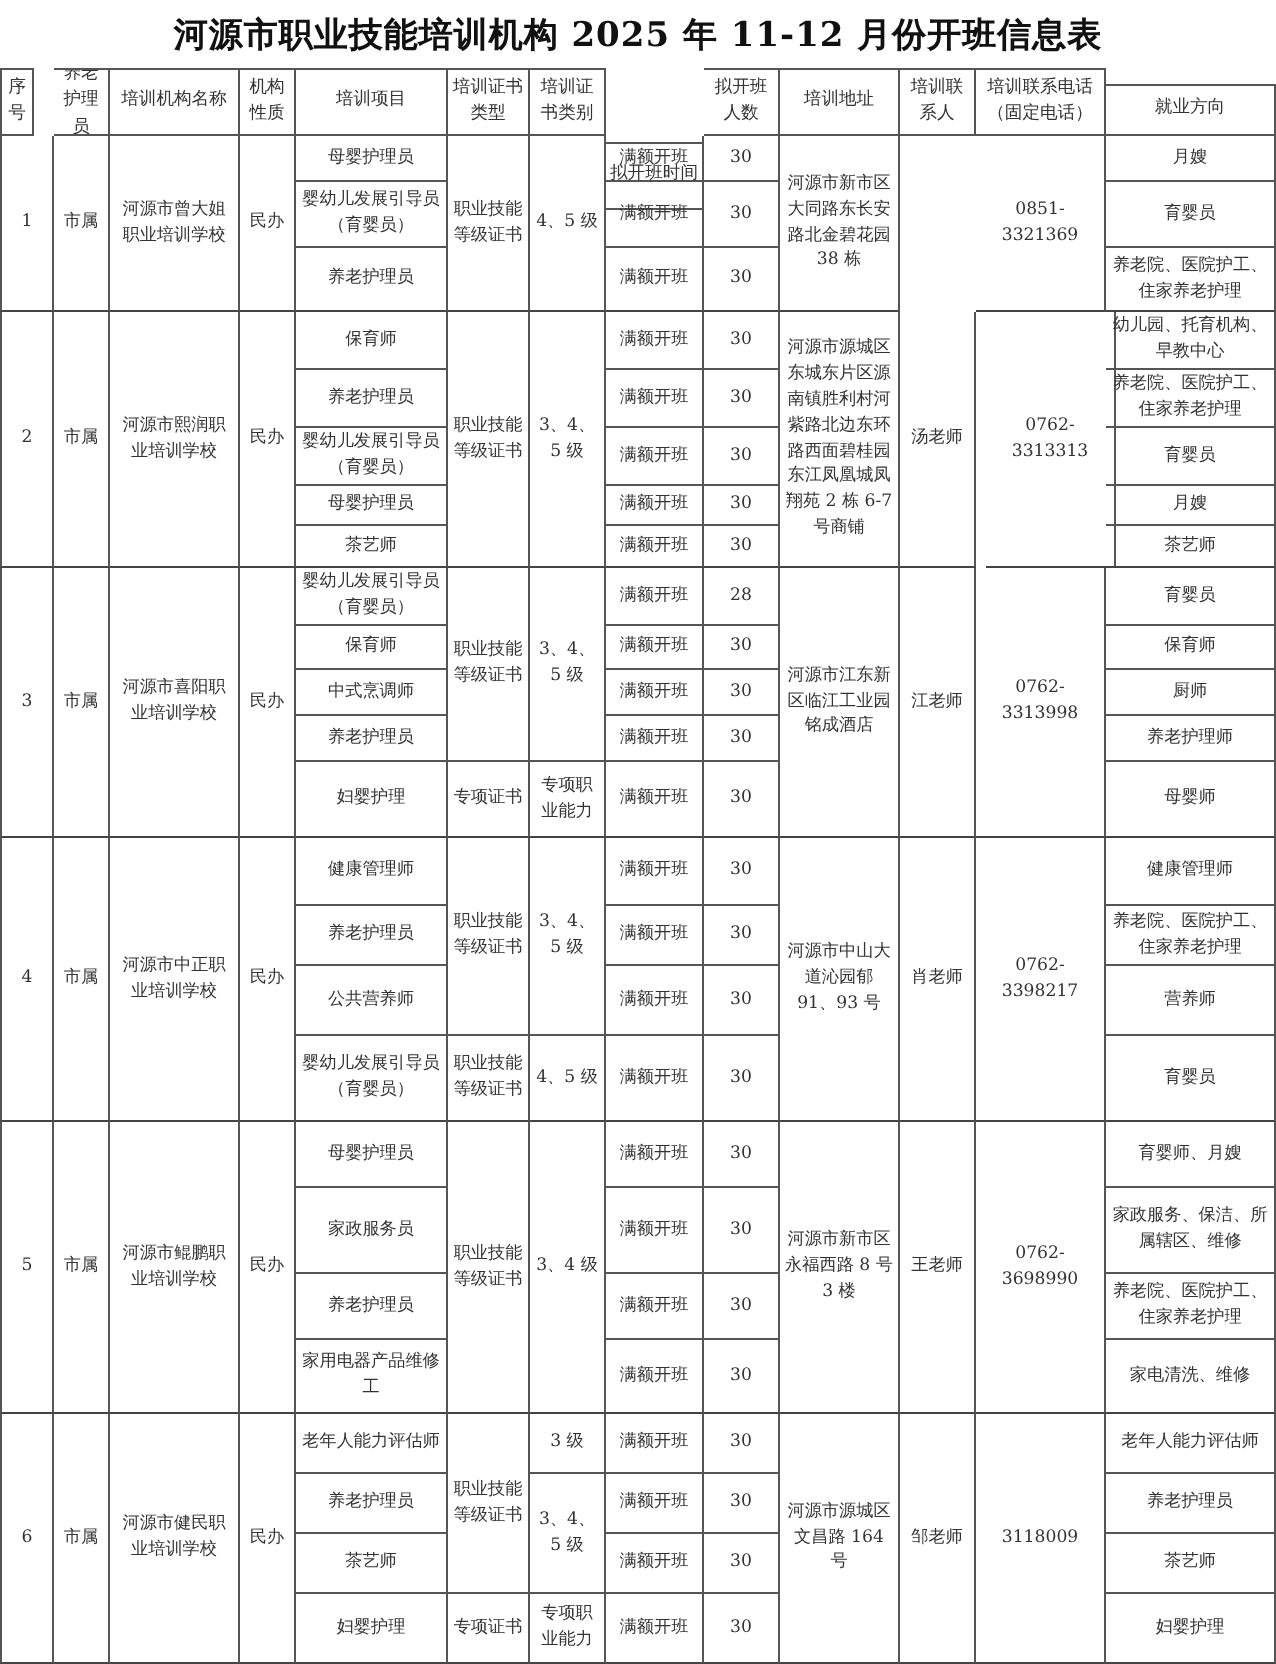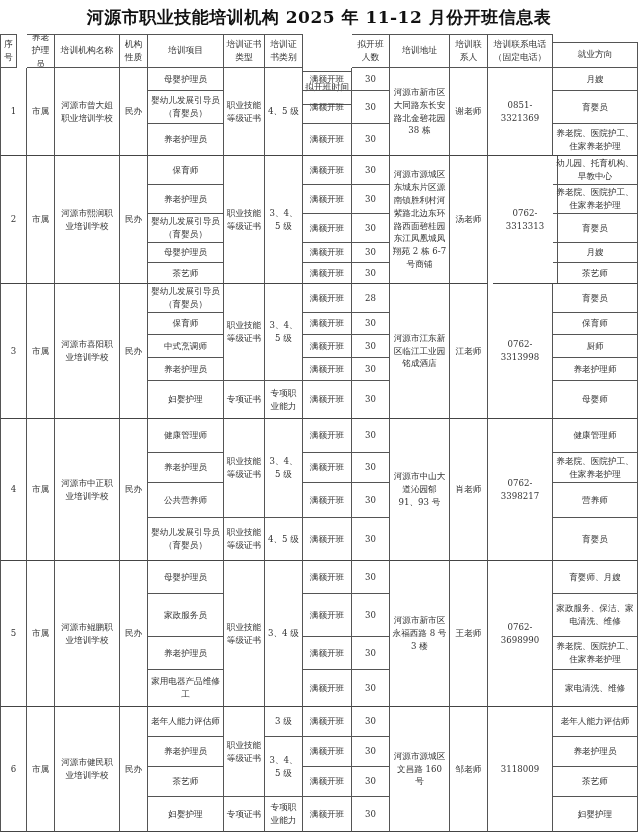--- a/index.html
+++ b/index.html
@@ -33,21 +33,20 @@
     <div class="cell hdr top-edge" style="left: 352px; width: 38px; top: 34px; height: 34px;">拟开班人数</div>
     <div class="cell hdr top-edge" style="left: 390px; width: 60px; top: 34px; height: 34px;">培训地址</div>
     <div class="cell hdr top-edge" style="left: 450px; width: 38px; top: 34px; height: 34px;">培训联系人</div>
     <div class="cell hdr top-edge" style="left: 488px; width: 65px; top: 34px; height: 34px;">培训联系电话（固定电话）</div>
     <div class="cell hdr top-edge" style="left: 553px; width: 85px; top: 42px; height: 26px;">就业方向</div>
     <div class="cell groupline left-edge" style="left: 0px; width: 27px; top: 68px; height: 88px;">1</div>
     <div class="cell groupline" style="left: 27px; width: 28px; top: 68px; height: 88px;">市属</div>
     <div class="cell groupline" style="left: 55px; width: 65px; top: 68px; height: 88px;">河源市曾大姐职业培训学校</div>
     <div class="cell groupline" style="left: 120px; width: 28px; top: 68px; height: 88px;">民办</div>
     <div class="cell groupline" style="left: 390px; width: 60px; top: 68px; height: 88px;">河源市新市区大同路东长安路北金碧花园 38 栋</div>
-    <div class="cell groupline" style="left: 450px; width: 38px; top: 68px; height: 88px;">谢老师</div>
     <div class="cell groupline" style="left: 488px; width: 65px; top: 68px; height: 88px;">0851-3321369</div>
     <div class="cell" style="left: 148px; width: 76px; top: 68px; height: 23px;">母婴护理员</div>
     <div class="cell" style="left: 303px; width: 49px; top: 68px; height: 23px;">满额开班</div>
     <div class="cell" style="left: 352px; width: 38px; top: 68px; height: 23px;">30</div>
     <div class="cell" style="left: 553px; width: 85px; top: 68px; height: 23px;">月嫂</div>
     <div class="cell" style="left: 148px; width: 76px; top: 91px; height: 33px;">婴幼儿发展引导员（育婴员）</div>
     <div class="cell" style="left: 303px; width: 49px; top: 91px; height: 33px;">满额开班</div>
     <div class="cell" style="left: 352px; width: 38px; top: 91px; height: 33px;">30</div>
     <div class="cell" style="left: 553px; width: 85px; top: 91px; height: 33px;">育婴员</div>
     <div class="cell groupline" style="left: 148px; width: 76px; top: 124px; height: 32px;">养老护理员</div>
@@ -150,36 +149,36 @@
     <div class="cell groupline" style="left: 390px; width: 60px; top: 561px; height: 146px;">河源市新市区永福西路 8 号 3 楼</div>
     <div class="cell groupline" style="left: 450px; width: 38px; top: 561px; height: 146px;">王老师</div>
     <div class="cell groupline" style="left: 488px; width: 65px; top: 561px; height: 146px;">0762-3698990</div>
     <div class="cell" style="left: 148px; width: 76px; top: 561px; height: 33px;">母婴护理员</div>
     <div class="cell" style="left: 303px; width: 49px; top: 561px; height: 33px;">满额开班</div>
     <div class="cell" style="left: 352px; width: 38px; top: 561px; height: 33px;">30</div>
     <div class="cell" style="left: 553px; width: 85px; top: 561px; height: 33px; text-align: center;">育婴师、月嫂</div>
     <div class="cell" style="left: 148px; width: 76px; top: 594px; height: 43px;">家政服务员</div>
     <div class="cell" style="left: 303px; width: 49px; top: 594px; height: 43px;">满额开班</div>
     <div class="cell" style="left: 352px; width: 38px; top: 594px; height: 43px;">30</div>
-    <div class="cell" style="left: 553px; width: 85px; top: 594px; height: 43px;">家政服务、保洁、家电清洗、维修</div>
+    <div class="cell" style="left: 553px; width: 85px; top: 594px; height: 43px;">家政服务、保洁、所属辖区、维修</div>
     <div class="cell" style="left: 148px; width: 76px; top: 637px; height: 33px;">养老护理员</div>
     <div class="cell" style="left: 303px; width: 49px; top: 637px; height: 33px;">满额开班</div>
     <div class="cell" style="left: 352px; width: 38px; top: 637px; height: 33px;">30</div>
     <div class="cell" style="left: 553px; width: 85px; top: 637px; height: 33px;">养老院、医院护工、住家养老护理</div>
     <div class="cell groupline" style="left: 148px; width: 76px; top: 670px; height: 37px;">家用电器产品维修工</div>
     <div class="cell groupline" style="left: 303px; width: 49px; top: 670px; height: 37px;">满额开班</div>
     <div class="cell groupline" style="left: 352px; width: 38px; top: 670px; height: 37px;">30</div>
     <div class="cell groupline" style="left: 553px; width: 85px; top: 670px; height: 37px;">家电清洗、维修</div>
     <div class="cell groupline" style="left: 224px; width: 41px; top: 561px; height: 146px;">职业技能等级证书</div>
     <div class="cell groupline" style="left: 265px; width: 38px; top: 561px; height: 146px;">3、4 级</div>
     <div class="cell groupline left-edge" style="left: 0px; width: 27px; top: 707px; height: 125px;">6</div>
     <div class="cell groupline" style="left: 27px; width: 28px; top: 707px; height: 125px;">市属</div>
     <div class="cell groupline" style="left: 55px; width: 65px; top: 707px; height: 125px;">河源市健民职业培训学校</div>
     <div class="cell groupline" style="left: 120px; width: 28px; top: 707px; height: 125px;">民办</div>
-    <div class="cell groupline" style="left: 390px; width: 60px; top: 707px; height: 125px;">河源市源城区文昌路 160 号</div>
+    <div class="cell groupline" style="left: 390px; width: 60px; top: 707px; height: 125px;">河源市源城区文昌路 164 号</div>
     <div class="cell groupline" style="left: 450px; width: 38px; top: 707px; height: 125px;">邹老师</div>
     <div class="cell groupline" style="left: 488px; width: 65px; top: 707px; height: 125px;">3118009</div>
     <div class="cell" style="left: 148px; width: 76px; top: 707px; height: 30px;">老年人能力评估师</div>
     <div class="cell" style="left: 303px; width: 49px; top: 707px; height: 30px;">满额开班</div>
     <div class="cell" style="left: 352px; width: 38px; top: 707px; height: 30px;">30</div>
     <div class="cell" style="left: 553px; width: 85px; top: 707px; height: 30px;">老年人能力评估师</div>
     <div class="cell" style="left: 148px; width: 76px; top: 737px; height: 30px;">养老护理员</div>
     <div class="cell" style="left: 303px; width: 49px; top: 737px; height: 30px;">满额开班</div>
     <div class="cell" style="left: 352px; width: 38px; top: 737px; height: 30px;">30</div>
     <div class="cell" style="left: 553px; width: 85px; top: 737px; height: 30px;">养老护理员</div>

